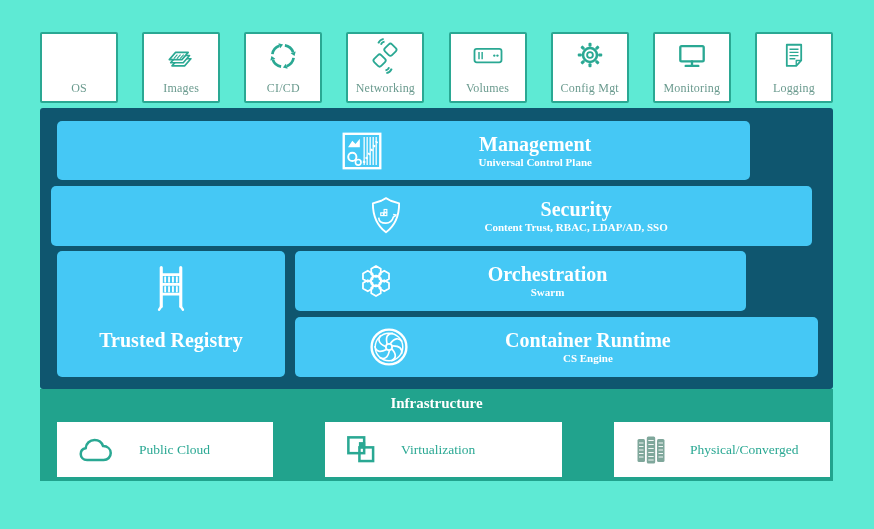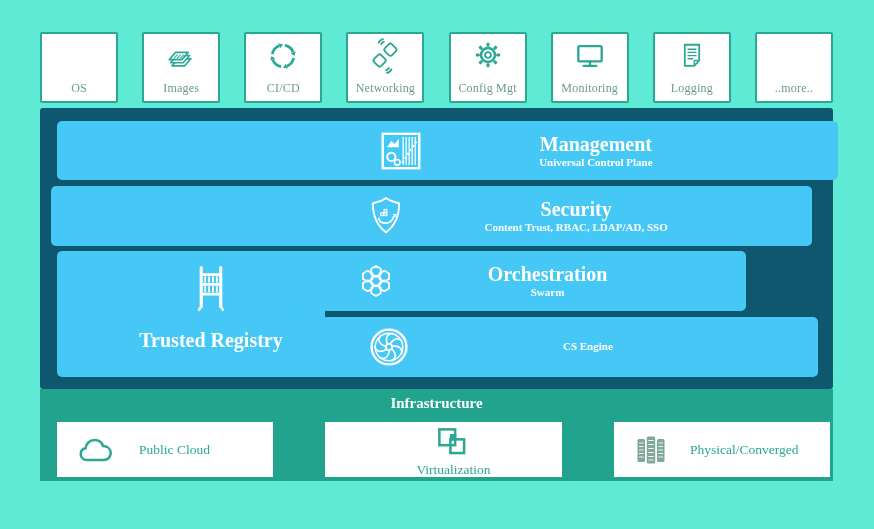--- a/index.html
+++ b/index.html
@@ -20,34 +20,34 @@
     background:#0F566F;border-radius:3px;}
   .band{position:absolute;background:#45C8F5;border-radius:5px;color:#fff;}
   .band-icon{position:absolute;top:50%;transform:translate(-50%,-50%);color:#fff;line-height:0;}
   .band-icon.main{left:44%;}
   .band-icon.sub{left:18%;}
   .band-text{position:absolute;top:50%;transform:translateY(-50%);text-align:center;}
   .band-text.main{left:47%;right:9%;}
   .band-text.sub{left:20%;right:8%;}
   .band-title{font-size:20px;font-weight:bold;line-height:1.15;}
   .band-subtitle{font-size:11px;font-weight:bold;line-height:1.25;}
-  .row-mgmt{left:17px;top:13px;width:781px;height:59px;}
+  .row-mgmt{left:17px;top:13px;width:693px;height:59px;}
   .row-sec{left:11px;top:78px;width:761px;height:60px;}
-  .box-tr{left:17px;top:143px;width:228px;height:126px;display:flex;flex-direction:column;align-items:center;padding-left:40px;}
+  .box-tr{left:17px;top:143px;width:228px;height:126px;display:flex;flex-direction:column;align-items:center;}
   .box-tr .tr-icon{margin-top:10px;color:#fff;line-height:0;}
   .box-tr .band-title{margin-top:16px;}
   .row-orch{left:255px;top:143px;width:451px;height:60px;}
   .row-rt{left:255px;top:209px;width:523px;height:60px;}
   
   .infra{position:absolute;left:40px;top:389px;width:793px;height:92px;background:#21A38D;}
   .infra-title{position:absolute;top:6px;left:0;width:100%;text-align:center;
     color:#fff;font-size:15px;font-weight:bold;}
   .infra-row{position:absolute;left:17px;top:33px;width:773px;display:flex;justify-content:space-between;}
   .infra-box{width:216px;height:55px;background:#fff;display:flex;align-items:center;}
-  .infra-box.mid{width:237px;flex-direction:column;}
+  .infra-box.mid{width:237px;}
   .infra-icon{margin-left:16px;color:#2AA893;line-height:0;}
   .infra-label{margin-left:20px;font-size:13.5px;color:#2AA893;}
   svg{display:block;}
 </style>
 </head>
 <body>
 
 <div id="canvas">
 
   <div class="eco-row">
@@ -87,20 +87,31 @@
             <rect x="20.5" y="7.5" width="11" height="11" rx="2.5" transform="rotate(45 26 13)"></rect>
             <rect x="8.5" y="19.5" width="11" height="11" rx="2.5" transform="rotate(45 14 25)"></rect>
             <path d="M15.5,7.5 a5,5 0 0 1 4,-3.5 M12.5,6 a8,8 0 0 1 6,-5"></path>
             <path d="M24.5,32.5 a5,5 0 0 1 -4,3.5 M27.5,34 a8,8 0 0 1 -6,5"></path>
           </g>
         </svg>
       </span>
       <span class="eco-label">Networking</span>
     </div>
 
+    <div class="eco-box">
+      <span class="eco-icon">
+        <svg viewBox="0 0 40 40" width="36" height="36">
+          <rect x="5" y="12" width="30" height="15" rx="2.5" fill="none" stroke="currentColor" stroke-width="2"></rect>
+          <path d="M10,15.5 V23.5 M13.5,15.5 V23.5" stroke="currentColor" stroke-width="1.6" fill="none"></path>
+          <circle cx="27" cy="19.5" r="1.3" fill="currentColor"></circle>
+          <circle cx="30.5" cy="19.5" r="1.3" fill="currentColor"></circle>
+        </svg>
+      </span>
+      <span class="eco-label">Volumes</span>
+    </div>
 
     <div class="eco-box">
       <span class="eco-icon">
         <svg viewBox="0 0 40 40" width="34" height="34">
           <circle cx="20" cy="20" r="8.2" fill="none" stroke="currentColor" stroke-width="3"></circle>
           <circle cx="20" cy="20" r="3.4" fill="none" stroke="currentColor" stroke-width="2.2"></circle>
           <g fill="currentColor" stroke="none">
             <rect x="18.2" y="5.6" width="3.6" height="4.8" rx="1.2"></rect>
             <rect x="18.2" y="5.6" width="3.6" height="4.8" rx="1.2" transform="rotate(45 20 20)"></rect>
             <rect x="18.2" y="5.6" width="3.6" height="4.8" rx="1.2" transform="rotate(90 20 20)"></rect>
@@ -134,23 +145,20 @@
           <g fill="none" stroke="currentColor" stroke-linejoin="round">
             <path d="M12,7.5 H28 V25 L22.5,31 H12 Z" stroke-width="2"></path>
             <path d="M28,25 H22.5 V31" stroke-width="1.5"></path>
             <path d="M15,12.5 H25 M15,16 H25 M15,19.5 H25 M15,23 H21.5" stroke-width="1.5"></path>
           </g>
         </svg>
       </span>
       <span class="eco-label">Logging</span>
     </div>
 
-    <div class="eco-box">
-      <span class="eco-label">..more..</span>
-    </div>
   </div>
 
   <div class="platform">
 
     <div class="band row-mgmt">
       <span class="band-icon main">
         <svg viewBox="0 0 40 40" width="46" height="43">
           <rect x="3" y="4" width="34" height="32" fill="none" stroke="currentColor" stroke-width="2.2"></rect>
           <path d="M7,16.5 L11,10.5 L14,13.5 L18,8.5 L18,16.5 Z" fill="currentColor" stroke="none"></path>
           <circle cx="11" cy="25.5" r="3.8" fill="none" stroke="currentColor" stroke-width="1.8"></circle>
@@ -229,20 +237,21 @@
             <path d="M21,17.2 Q26.5,10 31,15.5" stroke-width="1.4" transform="rotate(51.4 20 20)"></path>
             <path d="M21,17.2 Q26.5,10 31,15.5" stroke-width="1.4" transform="rotate(102.9 20 20)"></path>
             <path d="M21,17.2 Q26.5,10 31,15.5" stroke-width="1.4" transform="rotate(154.3 20 20)"></path>
             <path d="M21,17.2 Q26.5,10 31,15.5" stroke-width="1.4" transform="rotate(205.7 20 20)"></path>
             <path d="M21,17.2 Q26.5,10 31,15.5" stroke-width="1.4" transform="rotate(257.1 20 20)"></path>
             <path d="M21,17.2 Q26.5,10 31,15.5" stroke-width="1.4" transform="rotate(308.6 20 20)"></path>
           </g>
         </svg>
       </span>
       <div class="band-text sub">
+        <div class="band-title">Container Runtime</div>
         <div class="band-subtitle">CS Engine</div>
       </div>
     </div>
   </div>
 
   <div class="infra">
     <div class="infra-title">Infrastructure</div>
     <div class="infra-row">
 
       <div class="infra-box">

